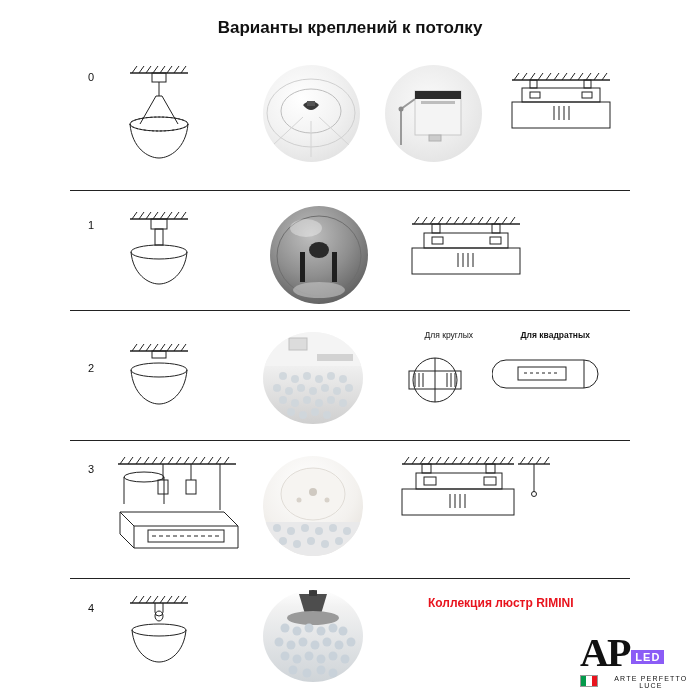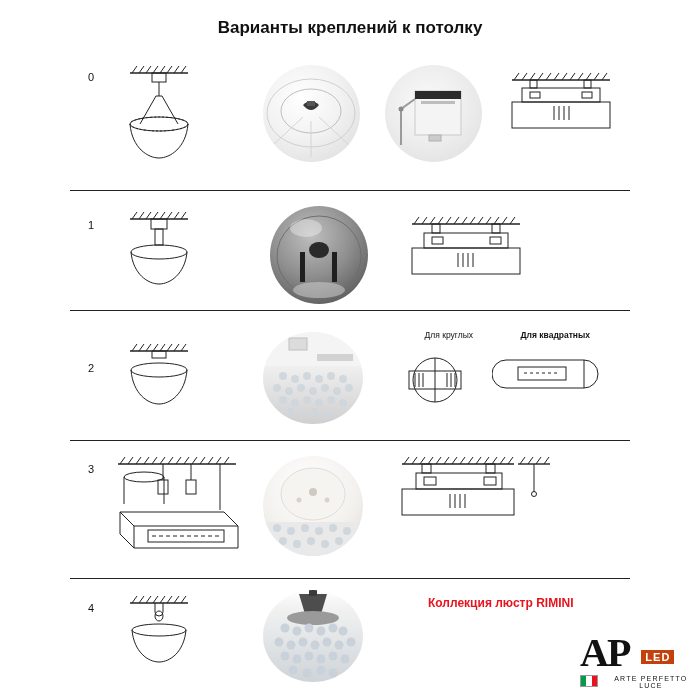--- a/index.html
+++ b/index.html
@@ -35,21 +35,21 @@
     position:absolute;font-size:12px;font-weight:bold;color:#e8131d;
   }
 
   
   .logo{position:absolute;}
   .logo .ap{
     font-family:"Liberation Serif", serif;
     font-size:40px;font-weight:bold;color:#111;letter-spacing:-2px;line-height:34px;
   }
   .logo .led{
-    font-size:11px;font-weight:bold;color:#fff;background:#c2410c;
+    font-size:11px;font-weight:bold;color:#fff;background:#8b5cf6;
     padding:1px 4px;letter-spacing:1px;
   }
   .logo .sub{
     font-size:7px;letter-spacing:1.2px;color:#111;margin-top:3px;
   }
   .flag{display:inline-block;width:16px;height:10px;vertical-align:middle;
     background:linear-gradient(to right,#049a4b 0 33.3%,#fff 33.3% 66.6%,#e8131d 66.6% 100%);
     border:0.5px solid #999;}
 </style>
 </head>
@@ -461,21 +461,21 @@
             <circle cx="44" cy="83" r="4.5"></circle>
             <circle cx="58" cy="80" r="4.5"></circle>
           <circle cx="70" cy="83" r="4.5"></circle>
         </g>
       </svg>
     </div>
 
     <div class="brandtext" style="left:428px;top:596px;">Коллекция люстр RIMINI</div>
 
     <div class="logo" style="left:580px;top:636px;text-align:center;">
-      <div style="display:flex;align-items:flex-end;gap:12px;">
+      <div style="display:flex;align-items:flex-end;gap:2px;">
         <span class="ap">AP</span>
         <span class="led" style="margin-bottom:6px;">LED</span>
       </div>
       <div style="display:flex;align-items:center;gap:4px;margin-top:2px;">
         <span class="flag"></span>
         <span class="sub">ARTE PERFETTO LUCE</span>
       </div>
     </div>
   </div>
 

